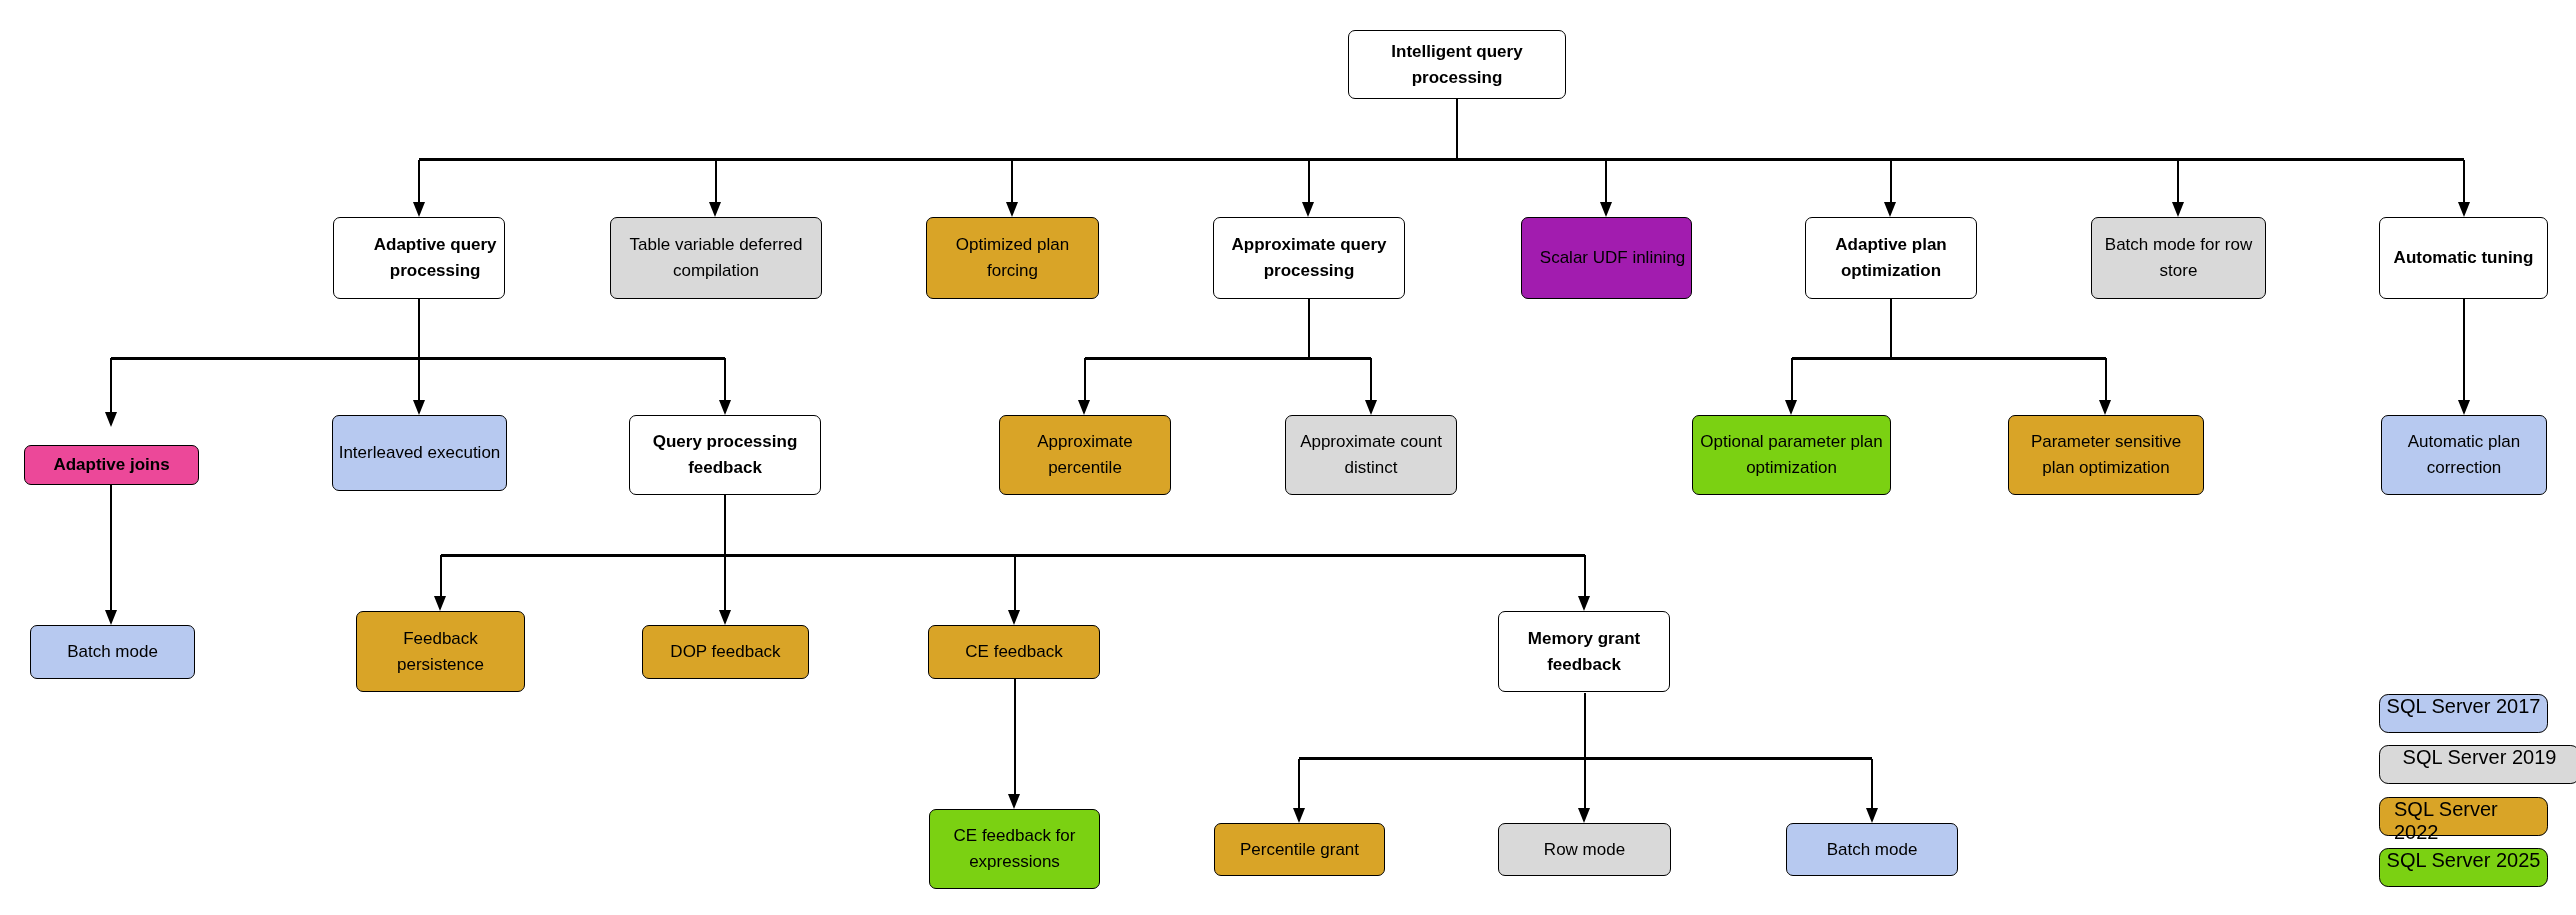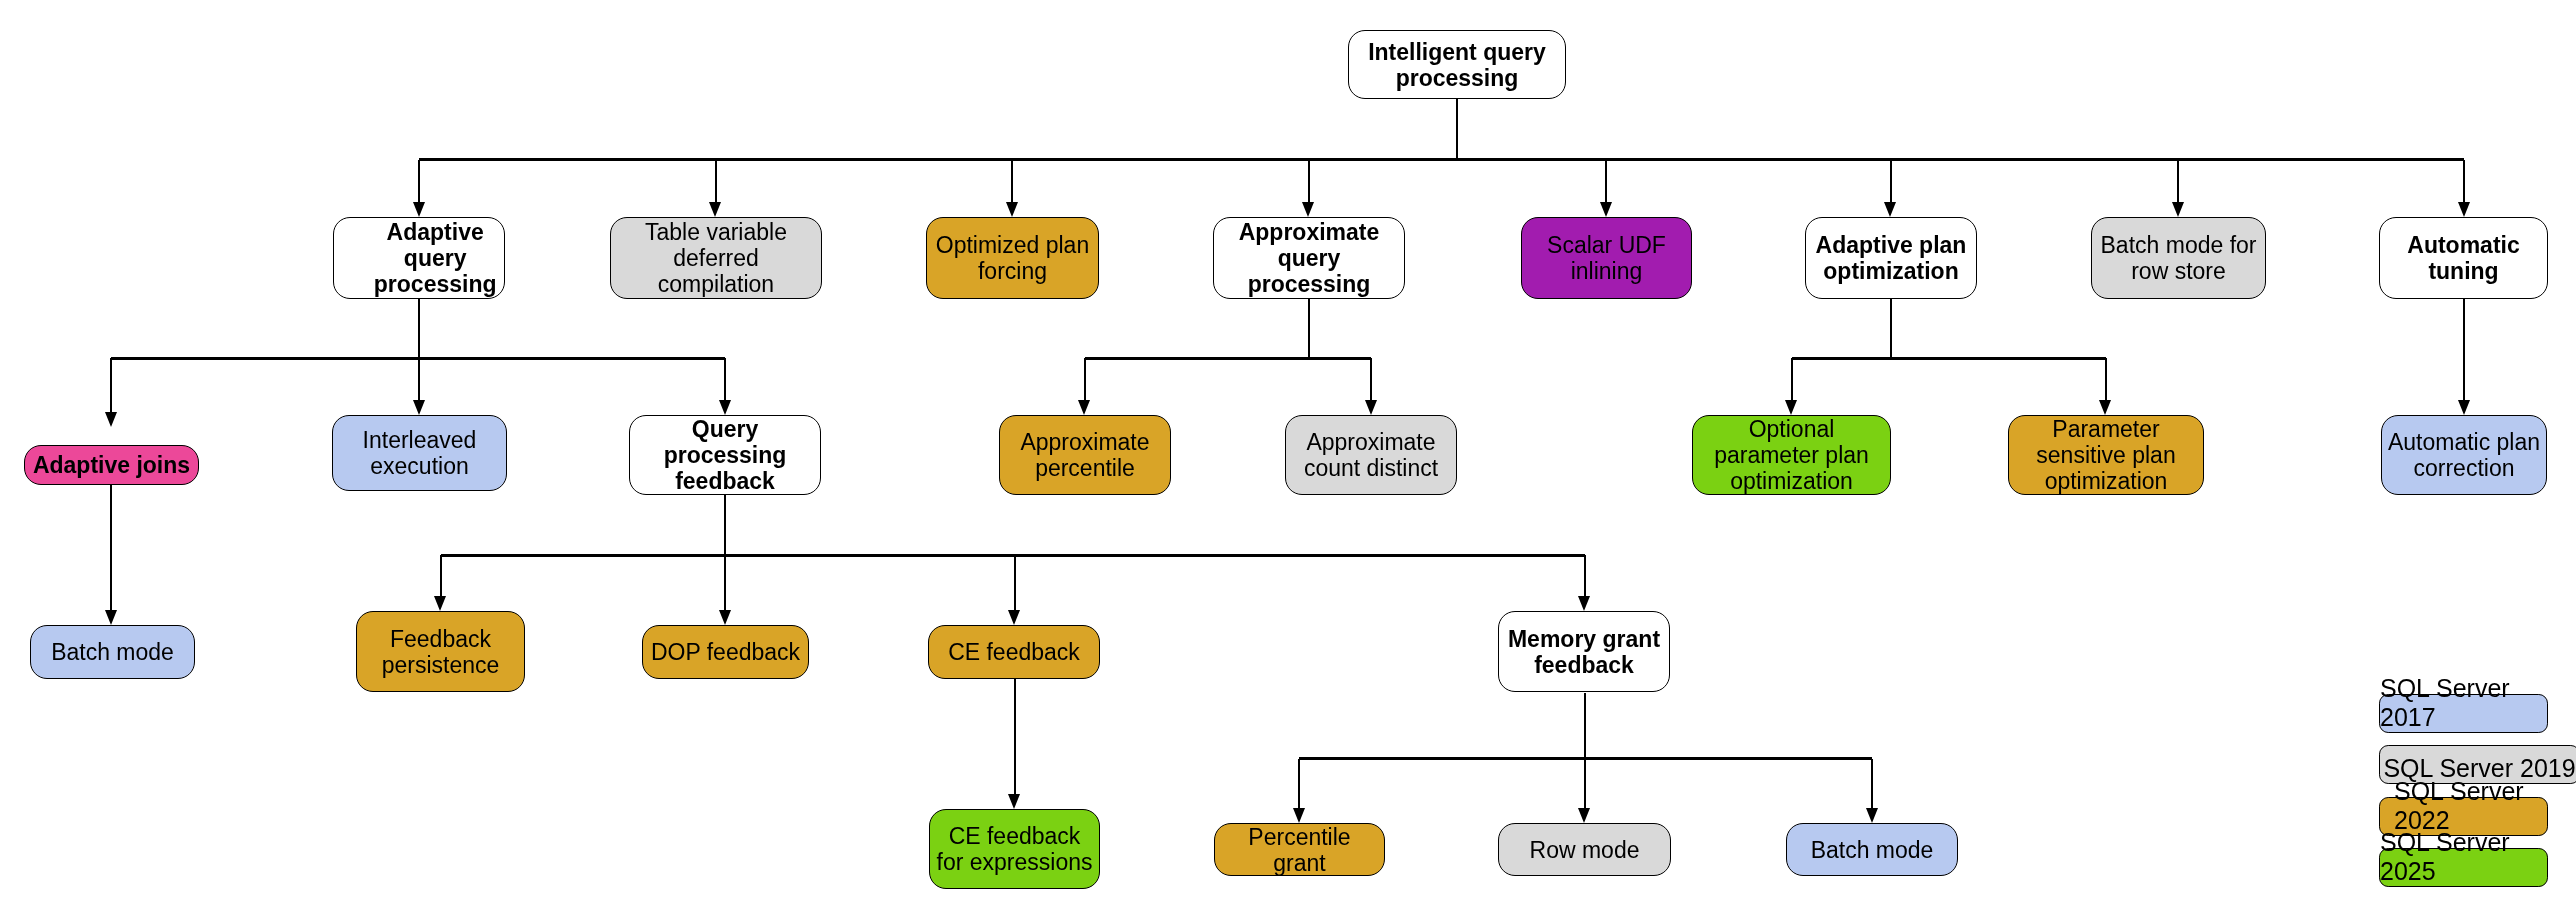--- a/index.html
+++ b/index.html
@@ -7,44 +7,44 @@
     position:relative;
     width:2576px; height:916px;
     background:#ffffff;
     overflow:hidden;
     font-family:"Liberation Sans", sans-serif;
   }
   .node {
     position:absolute;
     box-sizing:border-box;
     border:1.7px solid #000000;
-    border-radius:17px;
+    border-radius:7px;
     display:flex; align-items:center; justify-content:center;
     text-align:center;
-    font-size:23px; line-height:26px;
+    font-size:17px; line-height:26px;
     color:#000000;
     padding:2.3px 5.7px;
   }
   .node.bold { font-weight:bold; }
   .vline { position:absolute; width:1.7px; background:#000000; }
   .hline { position:absolute; height:3.4px; background:#000000; }
   .arrowhead {
     position:absolute;
     width:0; height:0;
     border-left:6.3px solid transparent;
     border-right:6.3px solid transparent;
     border-top:15.5px solid #000000;
   }
   .legend-item {
     position:absolute;
     box-sizing:border-box;
     border:1.7px solid #000000;
     border-radius:9.2px;
-    display:flex; align-items:flex-end; justify-content:center;
-    font-size:25px;
+    display:flex; align-items:flex-start; justify-content:center;
+    font-size:20px;
     color:#000000;
   }
 </style>
 </head>
 <body>
 
 <div id="canvas">
     <div class="hline" style="left: 419px; top: 158px; width: 2045px;"></div>
     <div class="hline" style="left: 111px; top: 357px; width: 614px;"></div>
     <div class="hline" style="left: 1085px; top: 357px; width: 286px;"></div>

